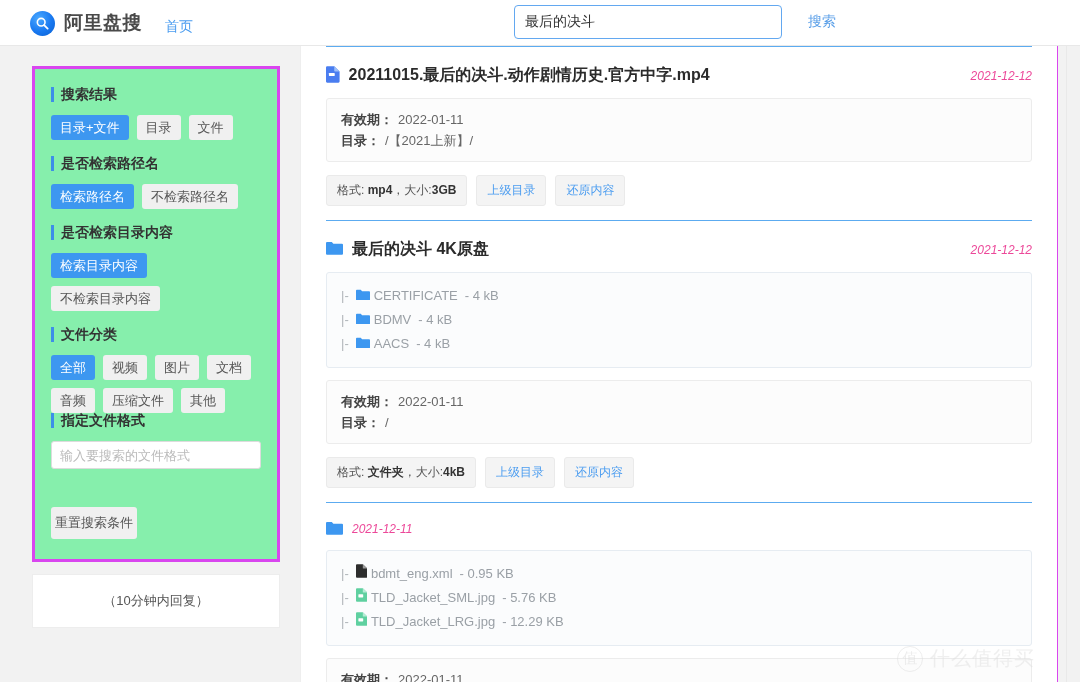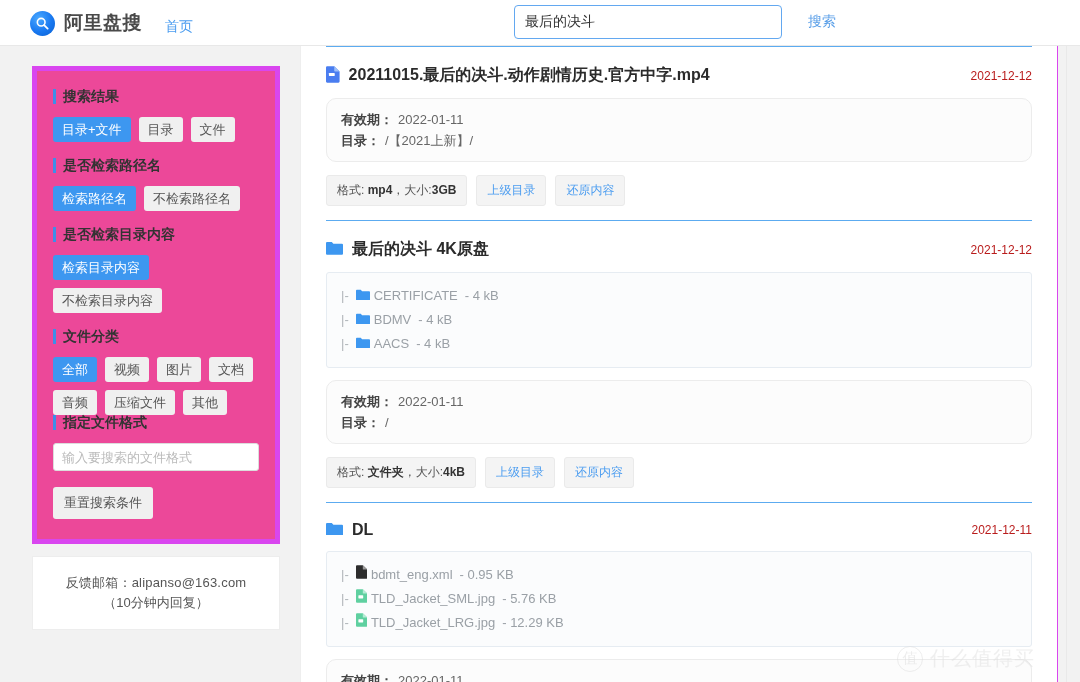--- a/index.html
+++ b/index.html
@@ -88,22 +88,22 @@
   }
 
   
   .sidebar {
     width: 248px;
     margin-left: 32px;
     margin-top: 20px;
     flex: none;
   }
   .card {
-    background: #ec4899;
-    border: 5px solid #d946ef;
+    background: #86efac;
+    border: 3px solid #d946ef;
     padding: 18px 16px 20px 16px;
   }
   .filter-group { margin-bottom: 16px; }
   .filter-group:last-child { margin-bottom: 0; }
   .group-title {
     font-size: 14px;
     font-weight: bold;
     color: #333;
     border-left: 3px solid #3d8ee8;
     padding-left: 7px;
@@ -135,25 +135,26 @@
     font-size: 13px;
     color: #333;
     outline: none;
     font-family: "Liberation Sans", "DejaVu Sans", sans-serif;
   }
   .fmt-input::placeholder { color: #bbb; }
   .reset-btn {
     background: #f0f0f0;
     border: none;
     border-radius: 3px;
-    padding: 7px 11px;
+    padding: 7px 4px;
     font-size: 13px;
     color: #555;
     cursor: pointer;
     font-family: "Liberation Sans", "DejaVu Sans", sans-serif;
+    margin-top: 22px;
   }
   .feedback-card {
     background: #ffffff;
     border: 1px solid #ededed;
     margin-top: 12px;
     padding: 16px 10px;
     text-align: center;
     font-size: 13px;
     color: #555;
     line-height: 20px;
@@ -191,22 +192,23 @@
     font-weight: bold;
     color: #2b2b2b;
     cursor: pointer;
     flex: 1;
     white-space: nowrap;
     overflow: hidden;
     text-overflow: ellipsis;
   }
   .result-date {
     font-size: 12px;
-    color: #b91c1c;
+    color: #ec4899;
     flex: none;
+    font-style: italic;
   }
   .type-icon { margin-right: 9px; flex: none; display:block; }
 
   .tree-box {
     border: 1px solid #e6ecf2;
     background: #fbfcfd;
     border-radius: 3px;
     margin-top: 12px;
     padding: 11px 14px;
   }
@@ -219,21 +221,21 @@
     font-family: "Liberation Sans", "DejaVu Sans", sans-serif;
   }
   .tree-prefix { color: #b0b5ba; margin-right: 7px; }
   .tree-icon { margin-right: 4px; flex: none; display:block; }
   .tree-name { color: #9aa0a6; }
   .tree-size { color: #9aa0a6; margin-left: 7px; }
 
   .meta-box {
     border: 1px solid #ececec;
     background: #fcfcfc;
-    border-radius: 10px;
+    border-radius: 3px;
     margin-top: 12px;
     padding: 10px 14px;
     font-size: 13px;
     line-height: 21px;
     color: #555;
   }
   .meta-label { font-weight: bold; color: #444; }
   .meta-val { color: #666; margin-left: 5px; }
 
   .actions {
@@ -355,21 +357,20 @@
 
       <div class="filter-group">
         <div class="group-title">指定文件格式</div>
         <input class="fmt-input" type="text" placeholder="输入要搜索的文件格式" style="">
       </div>
 
       <button class="reset-btn">重置搜索条件</button>
     </div>
 
     <div class="feedback-card">
-      <div class="feedback-mail">反馈邮箱：alipanso@163.com</div>
       <div>（10分钟内回复）</div>
     </div>
   </aside>
 
   <main class="results">
     <div class="results-inner" id="results-list">
         <div class="divider"></div>
         <div class="result">
           <div class="result-head">
             <span class="type-icon"><svg width="13.600000000000001" height="17" viewBox="0 0 14 17">
@@ -434,21 +435,20 @@
             <div class="act link">上级目录</div>
             <div class="act link">还原内容</div>
           </div>
         </div>
         <div class="divider"></div>
         <div class="result">
           <div class="result-head">
             <span class="type-icon"><svg width="17" height="13.94" viewBox="0 0 20 16">
                 <path d="M0 2.2a1.2 1.2 0 0 1 1.2-1.2h5.6l1.9 2.1h10.1A1.2 1.2 0 0 1 20 4.3v10.5a1.2 1.2 0 0 1-1.2 1.2H1.2A1.2 1.2 0 0 1 0 14.8z" fill="#3d97f0"></path>
               </svg></span>
-            <span class="result-title">DL</span>
             <span class="result-date">2021-12-11</span>
           </div>
           <div class="tree-box">
             <div class="tree-row">
               <span class="tree-prefix">|-</span>
               <span class="tree-icon"><svg width="11.200000000000001" height="14" viewBox="0 0 14 17">
                   <path d="M0 1.2A1.2 1.2 0 0 1 1.2 0h7.3L14 5.3v10.5a1.2 1.2 0 0 1-1.2 1.2H1.2A1.2 1.2 0 0 1 0 15.8z" fill="#2d2d2d"></path>
                   <path d="M8.5 0L14 5.3H9.2a.7.7 0 0 1-.7-.7z" fill="#9a9a9a"></path>
                 </svg></span>
               <span class="tree-name">bdmt_eng.xml</span>

